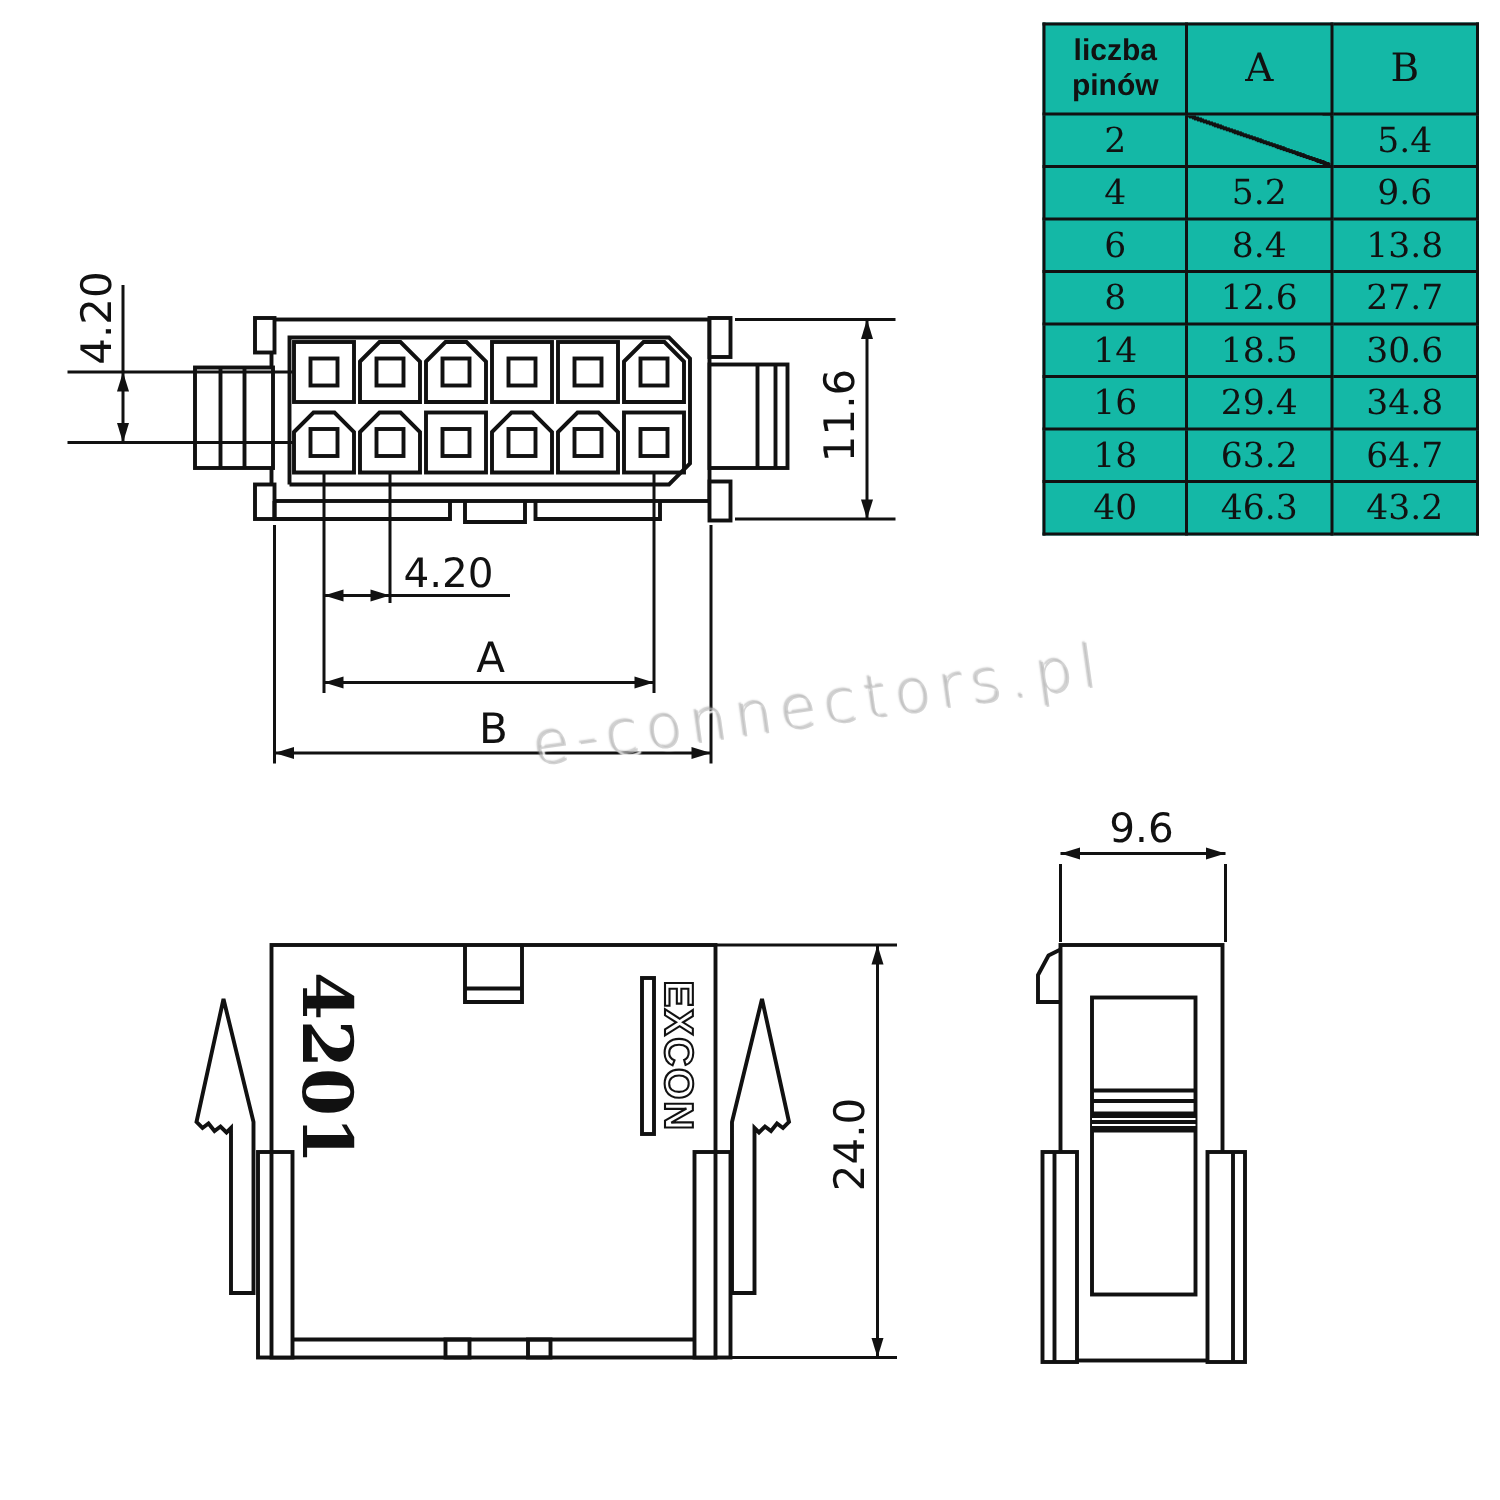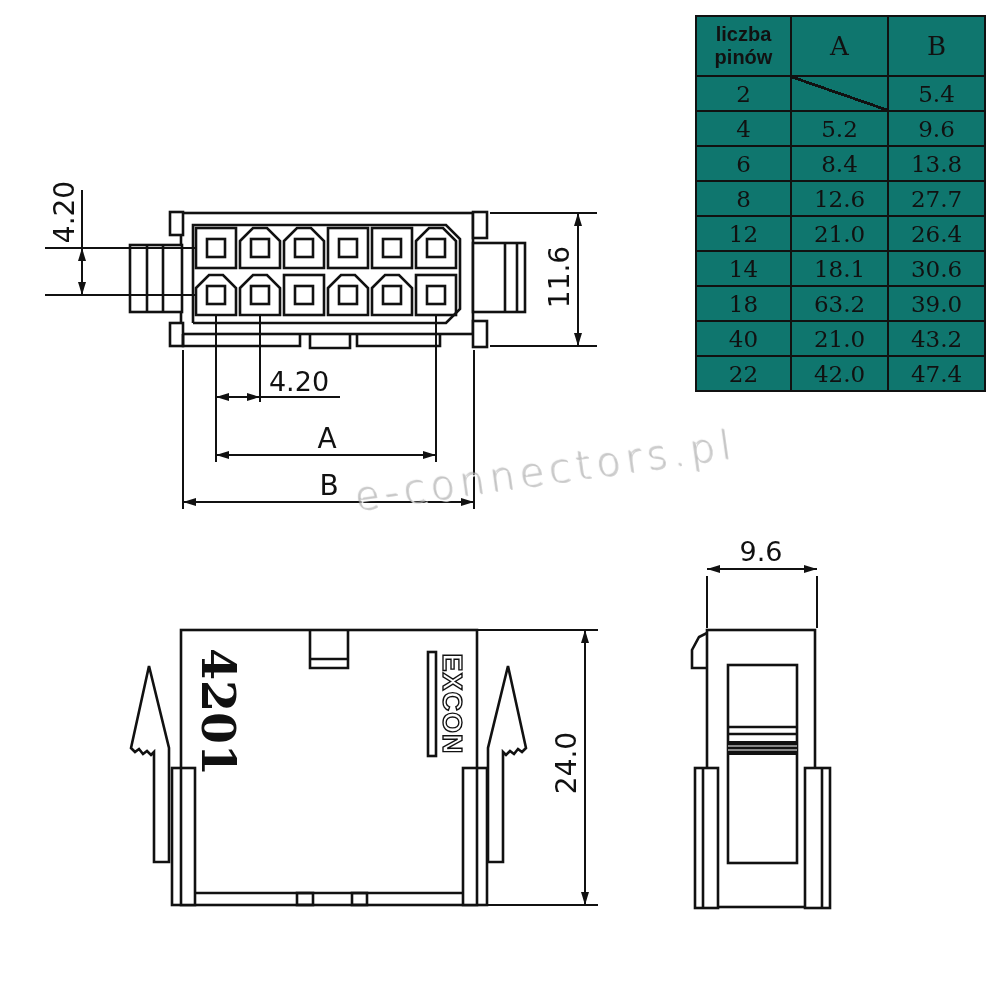--- a/index.html
+++ b/index.html
@@ -9,21 +9,21 @@
   svg .geo{fill:none;stroke:#111;stroke-width:2.6;stroke-linejoin:miter;}
   svg .geow{fill:#fff;stroke:#111;stroke-width:2.6;}
   svg .thin{fill:none;stroke:#111;stroke-width:2;}
   svg .arr{fill:#111;stroke:none;}
   svg text.dim{font-family:"DejaVu Sans",sans-serif;font-size:28px;fill:#111;}
   svg text.dimsm{font-family:"DejaVu Sans",sans-serif;font-size:27px;fill:#111;}
   svg text.pn{font-family:"DejaVu Serif",serif;font-size:46px;font-weight:bold;fill:#111;}
   svg text.brand{font-family:"Liberation Sans",sans-serif;font-size:27px;font-weight:bold;
                  fill:#fff;stroke:#111;stroke-width:1.4;letter-spacing:1px;}
   .dims-table{position:absolute;left:695px;top:15px;border-collapse:collapse;table-layout:fixed;
-              background:#0f766e;}
+              background:#14b8a6;}
   .dims-table th,.dims-table td{border:2.5px solid #111;text-align:center;vertical-align:middle;
               padding:0;color:#111;}
   .dims-table th{height:58px;}
   .dims-table td{height:33px;font-family:"DejaVu Serif",serif;font-size:23px;}
   .th-pins{width:93px;font-family:"Liberation Sans",sans-serif;font-weight:bold;font-size:20px;line-height:1.15;}
   .th-ab{width:95px;font-family:"DejaVu Serif",serif;font-weight:normal;font-size:26px;}
   td.diag{background-image:linear-gradient(to top right,
           transparent calc(50% - 1.4px),#111 calc(50% - 1.4px),
           #111 calc(50% + 1.4px),transparent calc(50% + 1.4px));}
   .watermark{position:absolute;left:336px;top:448px;width:420px;text-align:center;
@@ -231,42 +231,37 @@
           <td>6</td>
           <td>8.4</td>
           <td>13.8</td>
         </tr>
       <tr>
           <td>8</td>
           <td>12.6</td>
           <td>27.7</td>
         </tr>
       <tr>
-          <td>12</td>
-          <td>21.0</td>
-          <td>26.4</td>
-        </tr>
-      <tr>
           <td>14</td>
-          <td>18.1</td>
+          <td>18.5</td>
           <td>30.6</td>
+        </tr>
+      <tr>
+          <td>16</td>
+          <td>29.4</td>
+          <td>34.8</td>
         </tr>
       <tr>
           <td>18</td>
           <td>63.2</td>
-          <td>39.0</td>
+          <td>64.7</td>
         </tr>
       <tr>
           <td>40</td>
-          <td>21.0</td>
+          <td>46.3</td>
           <td>43.2</td>
-        </tr>
-      <tr>
-          <td>22</td>
-          <td>42.0</td>
-          <td>47.4</td>
         </tr>
     </tbody>
   </table>
 
   <div class="watermark">e-connectors.pl</div>
 
 </div>
 
 </body></html>

